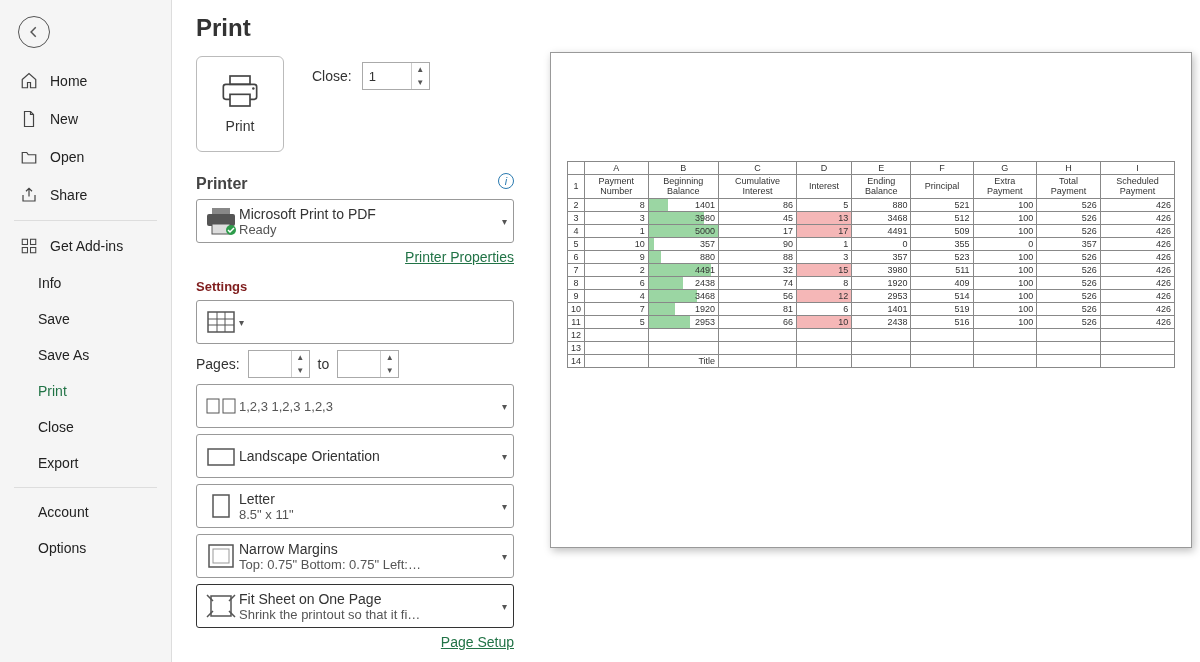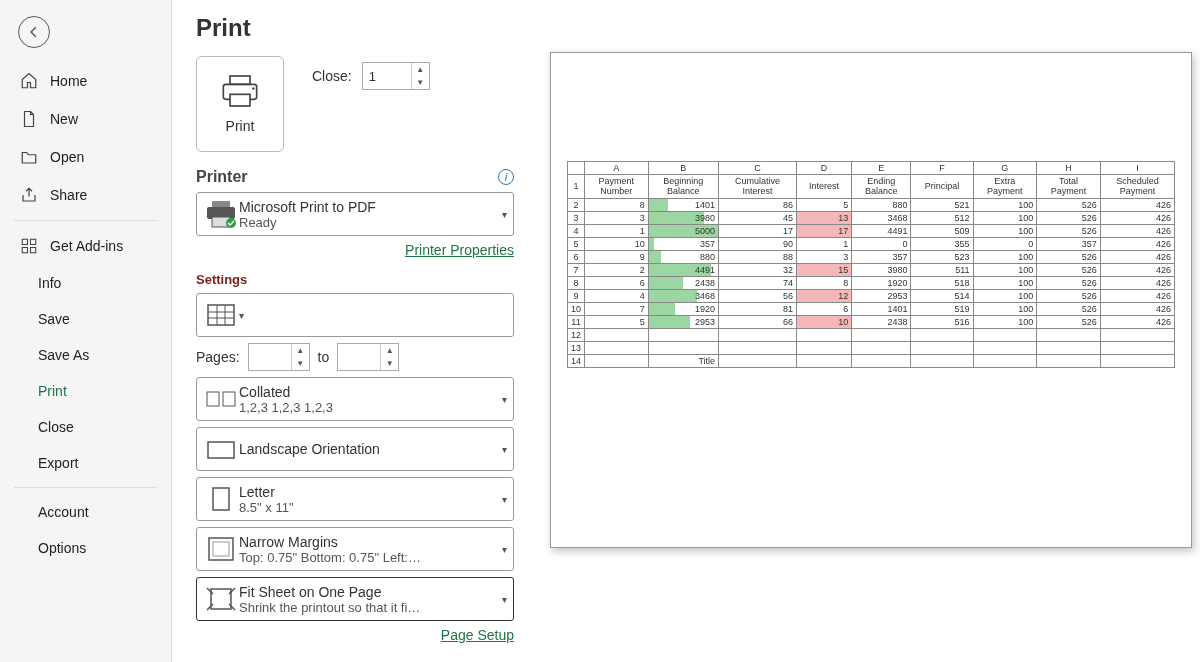--- a/index.html
+++ b/index.html
@@ -25,21 +25,21 @@
   .print-button { width: 88px; height: 96px; border: 1px solid #bbb; border-radius: 6px; display:flex; flex-direction:column; align-items:center; justify-content:center; gap:10px; cursor:pointer; }
   .print-button svg { width: 40px; height: 34px; }
   .print-button .lbl { font-size: 14px; }
   .copies { display:flex; align-items:center; gap: 10px; padding-top: 6px; }
   .spinner { display:flex; align-items:center; border:1px solid #aaa; height:28px; }
   .spinner .val { width: 48px; padding: 0 6px; font-size: 13px; }
   .spinner .arrows { width: 18px; display:flex; flex-direction:column; border-left:1px solid #ccc; }
   .spinner .arrows span { height:13px; display:flex; align-items:center; justify-content:center; font-size:8px; color:#555; cursor:pointer; }
 
   .section-head { display:flex; align-items:center; justify-content:space-between; margin-top: 16px; }
-  .section-title { font-size: 16px; font-weight:600; color:#444; }
+  .section-title { font-size: 16px; font-weight:600; color:#444;margin-top:7px; }
   .info-icon { width:16px; height:16px; border:1.5px solid #2a7ab0; color:#2a7ab0; border-radius:50%; display:flex; align-items:center; justify-content:center; font-size:11px; font-style:italic; }
 
   .dropdown { border:1px solid #999; border-radius:3px; margin-top:6px; display:flex; align-items:center; padding: 4px 6px; gap: 0; cursor:pointer; position:relative; }
   .dropdown .dd-icon { width: 36px; height: 34px; display:flex; align-items:center; justify-content:center; }
   .dropdown .dd-text { flex:1; display:flex; flex-direction:column; }
   .dd-title { font-size: 14px; }
   .dd-sub { font-size: 13px; color:#555; white-space:nowrap; overflow:hidden; text-overflow:ellipsis; max-width: 200px; }
   .dropdown .chevron { font-size: 10px; color:#555; }
   .dropdown.selected { border:1.5px solid #333; }
 
@@ -240,21 +240,20 @@
       </div>
 
       <div class="dropdown">
         <div class="dd-icon">
             <svg viewBox="0 0 36 30">
               <rect x="4" y="8" width="12" height="14" fill="none" stroke="#555"></rect>
               <rect x="20" y="8" width="12" height="14" fill="none" stroke="#555"></rect>
             </svg>
           </div>
         <div class="dd-text">
-          <span class="dd-title">Collated</span>
           <span class="dd-sub">1,2,3    1,2,3    1,2,3</span>
         </div>
         <span class="chevron">▾</span>
       </div>
 
       <div class="dropdown">
         <div class="dd-icon">
             <svg viewBox="0 0 36 30">
               <rect x="5" y="8" width="26" height="16" fill="none" stroke="#555" stroke-width="1.5"></rect>
             </svg>
@@ -409,21 +408,21 @@
                 <td>526</td>
                 <td>426</td>
               </tr>
               <tr class="data">
                 <td class="rowhdr">8</td>
                 <td>6</td>
                 <td class="bar-cell"><span class="bar" style="width:49%"></span><span class="txt">2438</span></td>
                 <td>74</td>
                 <td>8</td>
                 <td>1920</td>
-                <td>518</td>
+                <td>409</td>
                 <td>100</td>
                 <td>526</td>
                 <td>426</td>
               </tr>
               <tr class="data">
                 <td class="rowhdr">9</td>
                 <td>4</td>
                 <td class="bar-cell"><span class="bar" style="width:70%"></span><span class="txt">3468</span></td>
                 <td>56</td>
                 <td class="red-cell">12</td>

